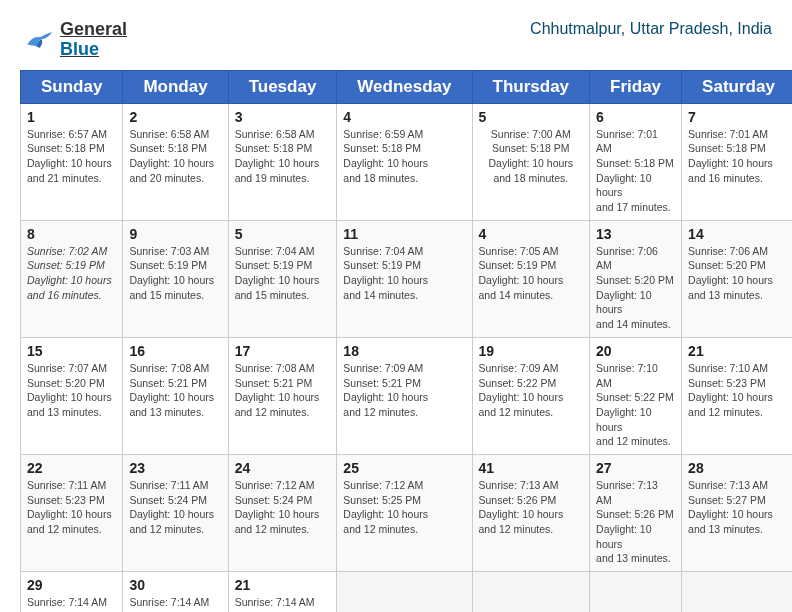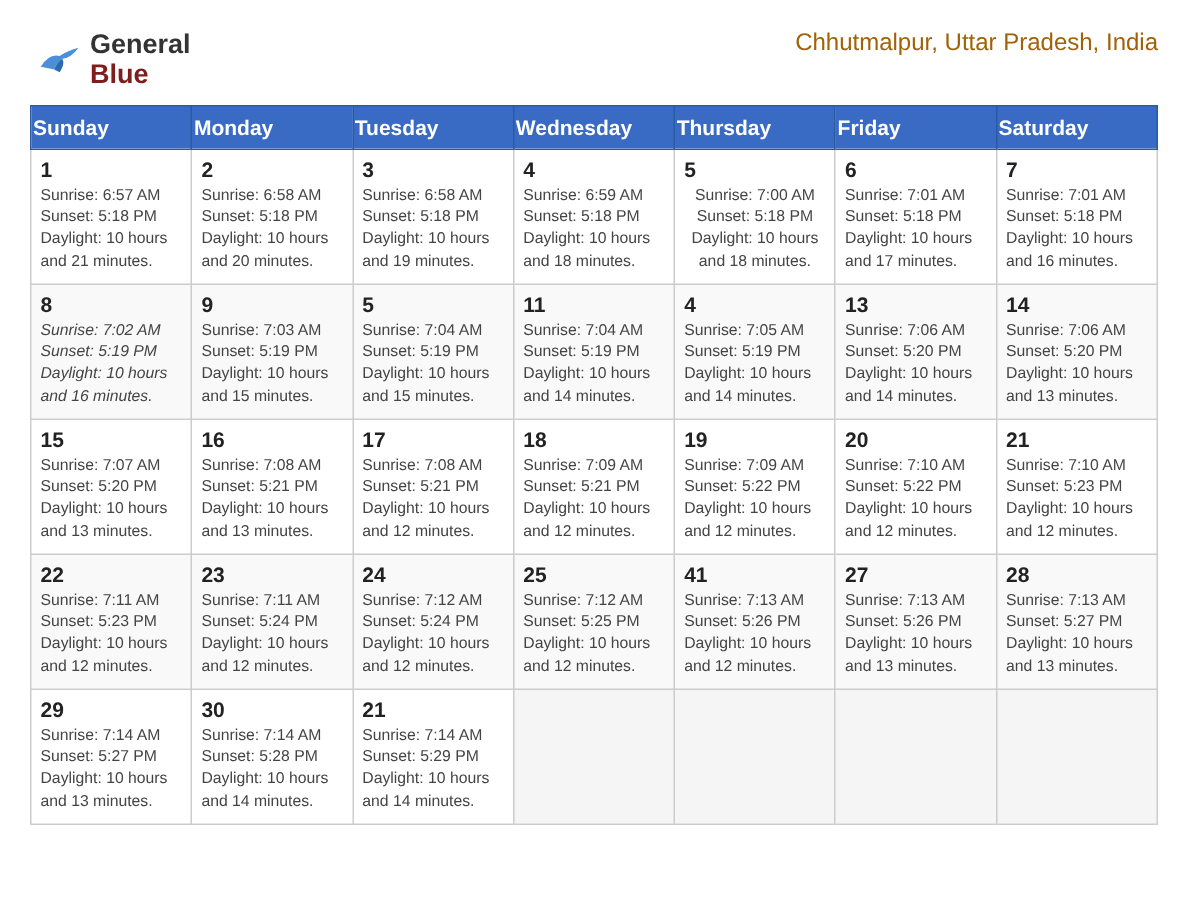--- a/index.html
+++ b/index.html
@@ -19,51 +19,52 @@
     .logo {
       display: flex;
       align-items: center;
       gap: 4px;
     }
     .logo-text {
       font-size: 18px;
       font-weight: bold;
       color: #333;
       line-height: 1.1;
+      text-decoration: underline;
     }
     .logo-text span {
-      color: #7f1d1d;
+      color: #0369a1;
     }
     .logo-bird {
       width: 36px;
       height: 28px;
     }
     .title-block {
       text-align: right;
     }
     .month-title {
       font-size: 36px;
       font-weight: bold;
       color: #333;
     }
     .location {
       font-size: 16px;
-      color: #a16207;
+      color: #0c4a6e;
     }
     .calendar {
       width: 100%;
       border-collapse: collapse;
       font-size: 11px;
     }
     .calendar th {
       background: #3A6BC4;
       color: #fff;
       text-align: left;
-      padding: 6px 1px;
-      font-size: 14px;
+      padding: 6px 20px;
+      font-size: 17px;
       font-weight: bold;
       border: 1px solid #2a5aa4;
     }
     .calendar td {
       border: 1px solid #ccc;
       vertical-align: top;
       padding: 5px 6px;
       width: calc(100% / 7);
       height: 90px;
       background: #fff;

